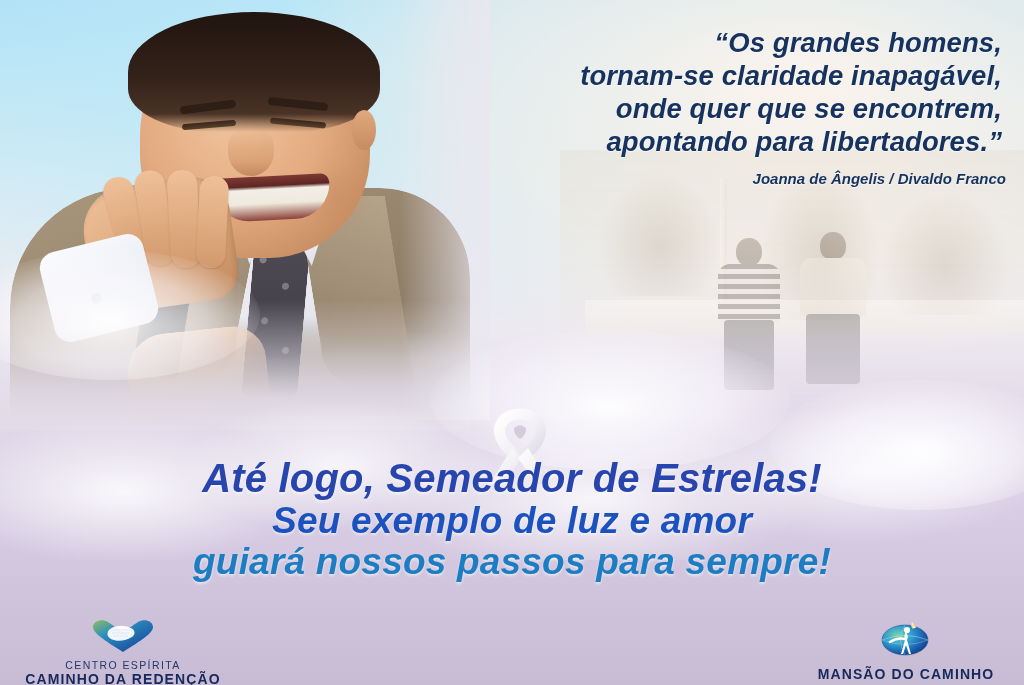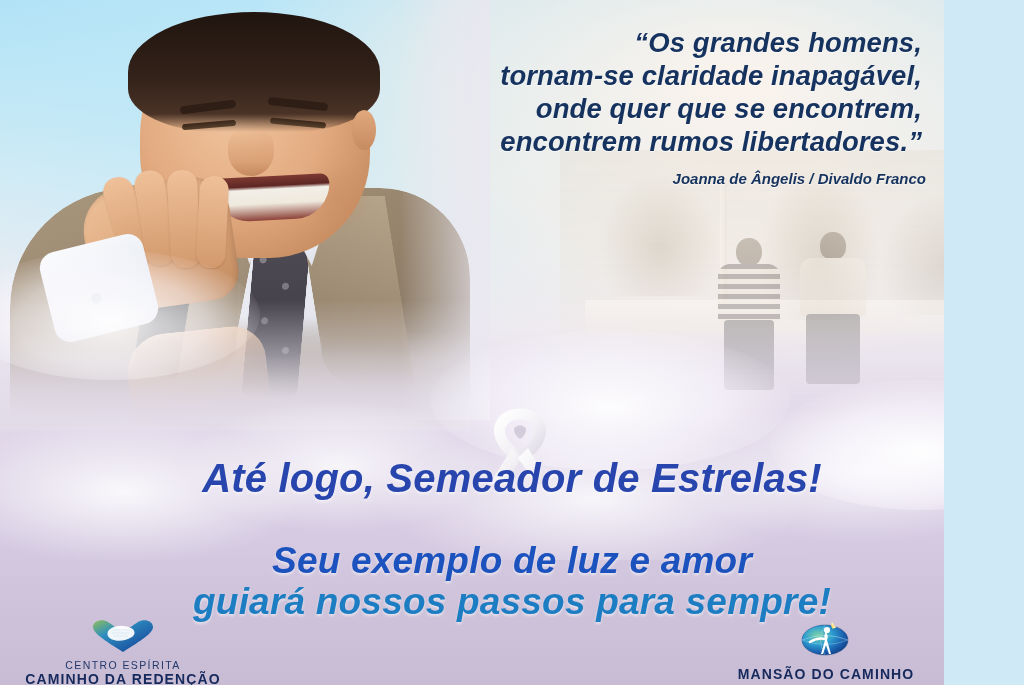--- a/index.html
+++ b/index.html
@@ -3,21 +3,21 @@
 <meta charset="utf-8">
 <title>Memorial</title>
 <style>
   html,body{margin:0;padding:0;}
   body{
     width:1024px;height:685px;overflow:hidden;
     font-family:"Liberation Sans", sans-serif;
     background:#cfe9f6;
   }
   #poster{
-    position:relative;width:944px;height:685px;overflow:hidden;
+    position:relative;width:1024px;height:685px;overflow:hidden;
     background:
       radial-gradient(ellipse 70% 55% at 78% 12%, rgba(255,244,236,.95) 0%, rgba(255,240,230,.55) 45%, rgba(255,240,230,0) 75%),
       radial-gradient(ellipse 60% 45% at 30% 8%, rgba(190,232,248,.9) 0%, rgba(190,232,248,.2) 70%, rgba(190,232,248,0) 100%),
       linear-gradient(180deg,
         #a9dff4 0%,
         #bfe6f5 12%,
         #d8ecf4 26%,
         #e7ecf2 38%,
         #eeeaf0 48%,
         #e4dcec 58%,
@@ -252,21 +252,21 @@
   
   .ribbon-wrap{position:absolute;left:470px;top:402px;width:100px;height:88px;}
 
   
   .headline{
     position:absolute;left:0;top:456px;width:1024px;text-align:center;
     font-style:italic;font-weight:bold;
     text-shadow:0 2px 3px rgba(255,255,255,.55);
   }
   .headline .h1{display:block;font-size:40px;line-height:44px;color:#2745ad;letter-spacing:.2px;}
-  .headline .h2{display:block;font-size:37px;line-height:41px;color:#1c52bd;letter-spacing:.2px;margin-top:40px;}
+  .headline .h2{display:block;font-size:37px;line-height:41px;color:#1c52bd;letter-spacing:.2px;}
   .headline .h3{display:block;font-size:37px;line-height:41px;color:#1d7dc2;letter-spacing:.2px;}
 
   
   .logo-left{position:absolute;left:8px;top:618px;width:230px;text-align:center;}
   .logo-right{position:absolute;right:8px;top:618px;width:220px;text-align:center;}
   .logo-mark{display:block;margin:0 auto;}
   .logo-text-sm{
     display:block;font-size:10.5px;font-weight:normal;letter-spacing:1.4px;
     color:#23386b;line-height:12px;margin-top:1px;
   }
@@ -340,21 +340,21 @@
 
   <div class="cloud-band"></div>
   <div class="cloud" style="left:-40px;top:250px;width:300px;height:130px;"></div>
   <div class="cloud" style="left:430px;top:330px;width:360px;height:140px;"></div>
   <div class="cloud" style="left:770px;top:380px;width:300px;height:130px;"></div>
 
   <div class="quote">
     <span class="ln">“Os grandes homens,</span>
     <span class="ln">tornam-se claridade inapagável,</span>
     <span class="ln">onde quer que se encontrem,</span>
-    <span class="ln">encontrem rumos libertadores.”</span>
+    <span class="ln">apontando para libertadores.”</span>
   </div>
   <div class="attrib">Joanna de Ângelis / Divaldo Franco</div>
 
   <div class="ribbon-wrap">
     <svg width="100" height="88" viewBox="0 0 100 88" aria-hidden="true">
       <defs>
         <linearGradient id="ribG" x1="0" y1="0" x2="1" y2="1">
           <stop offset="0%" stop-color="#ffffff"></stop>
           <stop offset="55%" stop-color="#f3f1f5"></stop>
           <stop offset="100%" stop-color="#ddd8e4"></stop>

